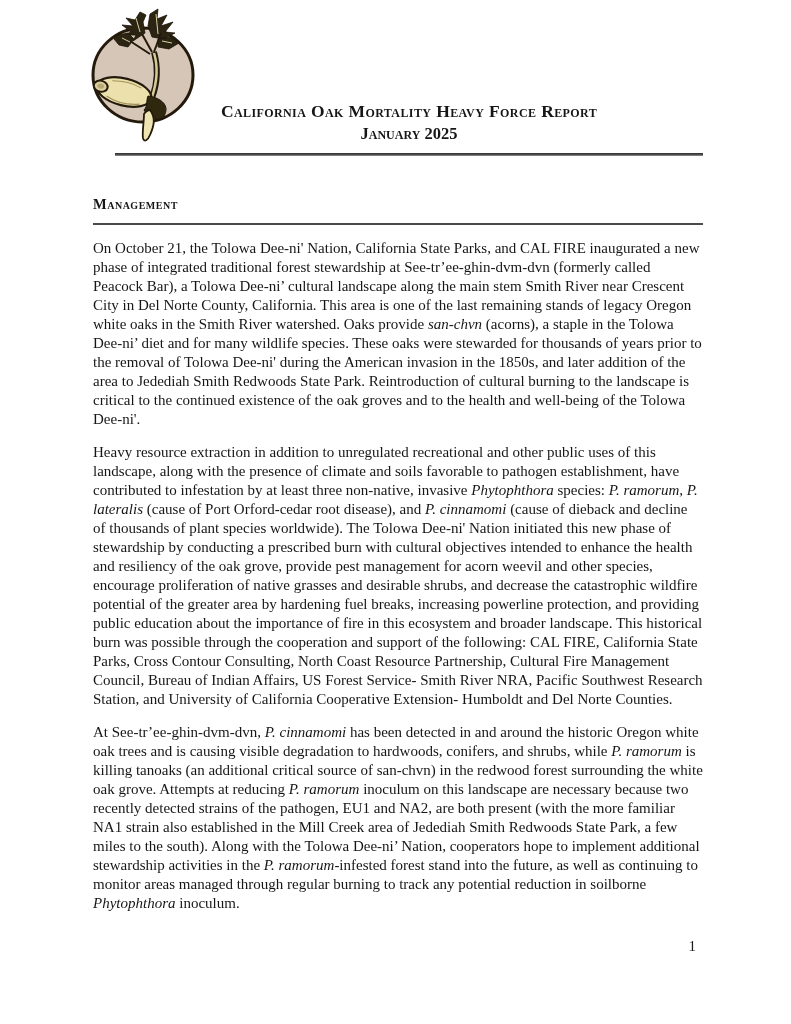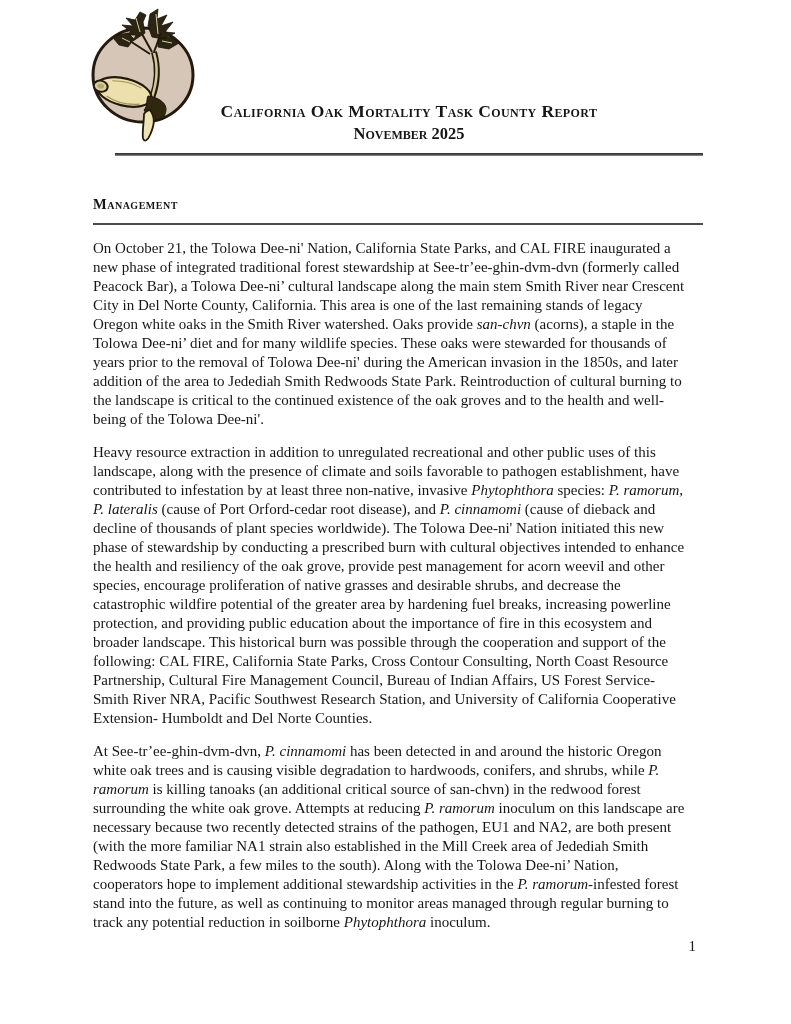--- a/index.html
+++ b/index.html
@@ -16,21 +16,21 @@
   .title-divider{
     position:absolute;left:115px;top:153px;width:588px;height:3px;
     background:linear-gradient(180deg,#2e2e2e 0%,#4f4f4f 55%,#9a9a9a 100%);
   }
   .content{position:absolute;left:93px;top:196px;width:610px;}
   .section-heading{
     margin:0;font-size:14.5px;line-height:16px;font-weight:bold;
     font-variant:small-caps;letter-spacing:.5px;
     padding-bottom:11px;border-bottom:2px solid #4a4a4a;
   }
-  .para{margin:14px 15px 0 0;font-size:15px;line-height:19px;text-align:left;font-family:Liberation Serif, serif;}
+  .para{margin:14px 0 0 0;font-size:15px;line-height:19px;text-align:left;font-family:Liberation Serif, serif;}
   .para i{font-style:italic;}
   .page-number{position:absolute;top:938px;right:95px;font-size:15px;color:#1b1b1b;}
 </style>
 </head>
 <body>
 
 <div class="page">
 
   <svg class="logo" viewBox="0 0 112 140" aria-hidden="true">
     <ellipse cx="55" cy="67" rx="50" ry="47" stroke="#241a0c" stroke-width="3" fill="#d6c6b8"></ellipse>
@@ -62,22 +62,22 @@
       <path d="M20,92 Q36,98 54,92" fill="none" stroke="#a39259" stroke-width="1.2"></path>
       <path d="M22,76 Q38,72 52,76" fill="none" stroke="#a39259" stroke-width="1"></path>
     </g>
 
     <path d="M60,88 C74,90 82,98 76,108 C72,114 62,112 56,102 C60,98 58,92 60,88 Z" fill="#30270f" stroke="#1c1408" stroke-width="1"></path>
 
     <path d="M62,102 C68,110 66,118 62,127 C60,132 56,135 55,130 C54,124 56,114 56,106 C58,103 60,102 62,102 Z" fill="#eee4b2" stroke="#241a0c" stroke-width="1.8"></path>
   </svg>
 
   <div class="title-block">
-    <div class="title-line1">California Oak Mortality Task County Report</div>
-    <div class="title-line2">November 2025</div>
+    <div class="title-line1">California Oak Mortality Heavy Force Report</div>
+    <div class="title-line2">January 2025</div>
   </div>
   <div class="title-divider"></div>
 
   <div class="content">
     <h2 class="section-heading">Management</h2>
     <p class="para"><span>On October 21, the Tolowa Dee-ni' Nation, California State Parks, and CAL FIRE inaugurated a new phase of integrated traditional forest stewardship at See-tr’ee-ghin-dvm-dvn (formerly called Peacock Bar), a Tolowa Dee-ni’ cultural landscape along the main stem Smith River near Crescent City in Del Norte County, California. This area is one of the last remaining stands of legacy Oregon white oaks in the Smith River watershed. Oaks provide </span><i>san-chvn</i><span> (acorns), a staple in the Tolowa Dee-ni’ diet and for many wildlife species. These oaks were stewarded for thousands of years prior to the removal of Tolowa Dee-ni' during the American invasion in the 1850s, and later addition of the area to Jedediah Smith Redwoods State Park. Reintroduction of cultural burning to the landscape is critical to the continued existence of the oak groves and to the health and well-being of the Tolowa Dee-ni'.</span></p>
     <p class="para"><span>Heavy resource extraction in addition to unregulated recreational and other public uses of this landscape, along with the presence of climate and soils favorable to pathogen establishment, have contributed to infestation by at least three non-native, invasive </span><i>Phytophthora</i><span> species: </span><i>P. ramorum, P. lateralis</i><span> (cause of Port Orford-cedar root disease), and </span><i>P. cinnamomi</i><span> (cause of dieback and decline of thousands of plant species worldwide). The Tolowa Dee-ni' Nation initiated this new phase of stewardship by conducting a prescribed burn with cultural objectives intended to enhance the health and resiliency of the oak grove, provide pest management for acorn weevil and other species, encourage proliferation of native grasses and desirable shrubs, and decrease the catastrophic wildfire potential of the greater area by hardening fuel breaks, increasing powerline protection, and providing public education about the importance of fire in this ecosystem and broader landscape. This historical burn was possible through the cooperation and support of the following: CAL FIRE, California State Parks, Cross Contour Consulting, North Coast Resource Partnership, Cultural Fire Management Council, Bureau of Indian Affairs, US Forest Service- Smith River NRA, Pacific Southwest Research Station, and University of California Cooperative Extension- Humboldt and Del Norte Counties.</span></p>
     <p class="para"><span>At See-tr’ee-ghin-dvm-dvn, </span><i>P. cinnamomi</i><span> has been detected in and around the historic Oregon white oak trees and is causing visible degradation to hardwoods, conifers, and shrubs, while </span><i>P. ramorum</i><span> is killing tanoaks (an additional critical source of san-chvn) in the redwood forest surrounding the white oak grove. Attempts at reducing </span><i>P. ramorum</i><span> inoculum on this landscape are necessary because two recently detected strains of the pathogen, EU1 and NA2, are both present (with the more familiar NA1 strain also established in the Mill Creek area of Jedediah Smith Redwoods State Park, a few miles to the south). Along with the Tolowa Dee-ni’ Nation, cooperators hope to implement additional stewardship activities in the </span><i>P. ramorum</i><span>-infested forest stand into the future, as well as continuing to monitor areas managed through regular burning to track any potential reduction in soilborne </span><i>Phytophthora</i><span> inoculum.</span></p>
   </div>
 

